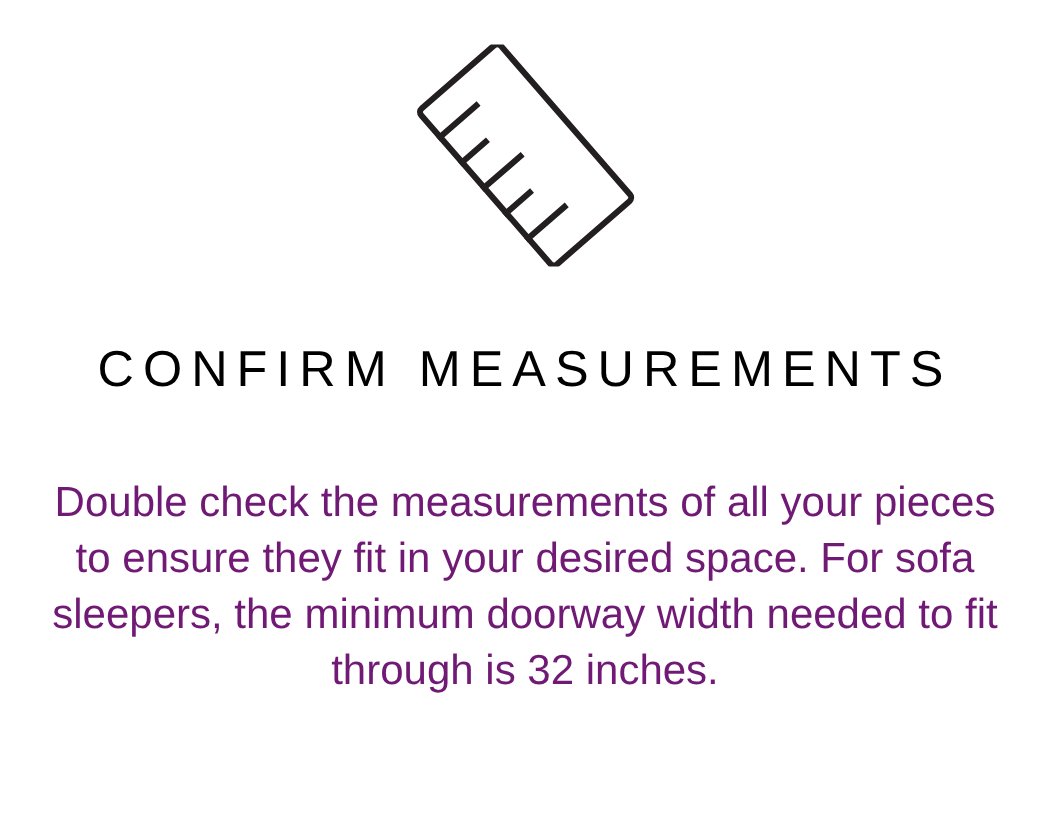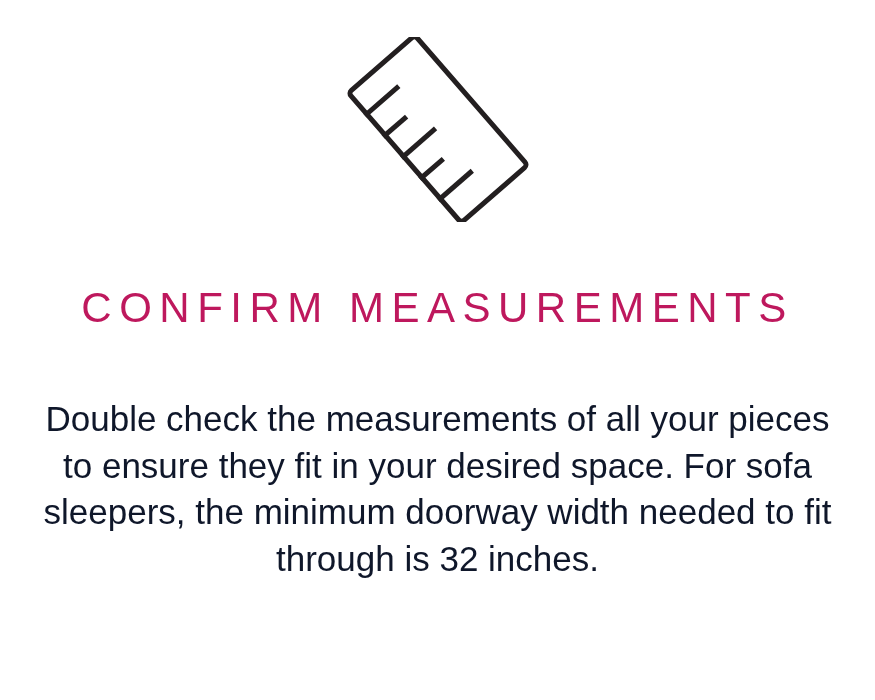--- a/index.html
+++ b/index.html
@@ -34,30 +34,30 @@
   }
   .icon-wrap svg {
     display: block;
   }
   .headline {
     margin-top: 62px;
     font-size: 42px;
     font-weight: 400;
     letter-spacing: 7.5px;
     text-align: left;
-    color: #be185d;
+    color: #000000;
     line-height: 1.05;
     white-space: nowrap;
   }
   .body-copy {
     margin-top: 38px;
     font-size: 35px;
     line-height: 1.33;
     text-align: center;
-    color: #0f172a;
+    color: #701a75;
     max-width: 790px;
     font-weight: 400;
   }
 </style>
 </head>
 <body>
 
 <div class="card">
 
   <div class="icon-wrap">

